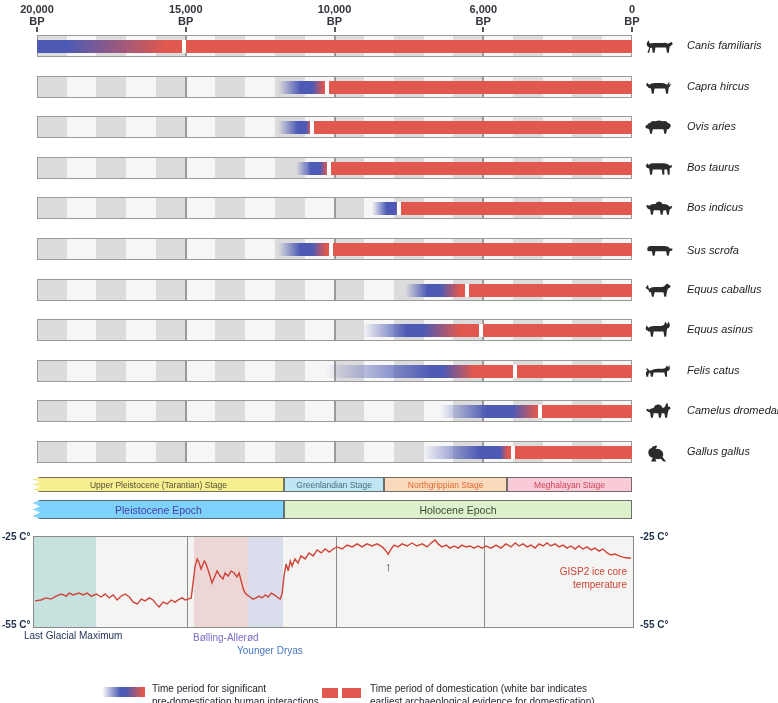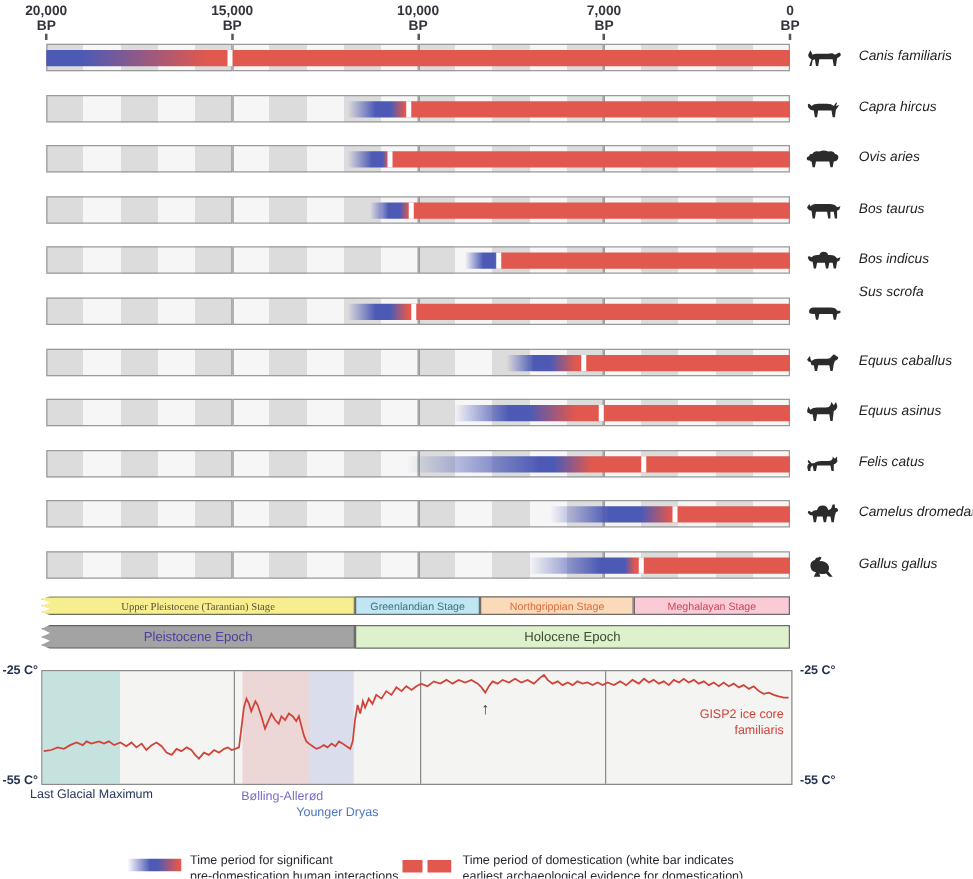--- a/index.html
+++ b/index.html
@@ -49,21 +49,21 @@
         <div>15,000</div>
         <div>BP</div>
       </div>
       <div class="tick-mark" style="left: 184.75px; top: 27px;"></div>
       <div class="tick-label" style="left: 334.5px; top: 3px;">
         <div>10,000</div>
         <div>BP</div>
       </div>
       <div class="tick-mark" style="left: 333.5px; top: 27px;"></div>
       <div class="tick-label" style="left: 483.25px; top: 3px;">
-        <div>7,000</div>
+        <div>6,000</div>
         <div>BP</div>
       </div>
       <div class="tick-mark" style="left: 482.25px; top: 27px;"></div>
       <div class="tick-label" style="left: 632px; top: 3px;">
         <div>0</div>
         <div>BP</div>
       </div>
       <div class="tick-mark" style="left: 631px; top: 27px;"></div>
     </div>
   <div id="rows">
@@ -137,21 +137,21 @@
         <div class="row-box" style="left: 0px; width: 146.75px;"></div>
         <div class="row-box" style="left: 148.75px; width: 146.75px;"></div>
         <div class="row-box" style="left: 297.5px; width: 146.75px;"></div>
         <div class="row-box" style="left: 446.25px; width: 146.75px;"></div>
         <div class="species-bar" style="left: 240.975px; width: 354.025px; background: linear-gradient(to right, rgba(77, 90, 181, 0) 0%, rgb(77, 90, 181) 6.3%, rgb(77, 90, 181) 9.7%, rgb(224, 88, 78) 13.6%, rgb(224, 88, 78) 100%);"></div>
         <div class="evidence-marker" style="left: 291.93px;"></div>
       </div>
       <svg viewBox="0 0 36 22" class="animal-icon" style="left: 643px; top: 238px;">
         <path d="M5 12 Q4 8 8 7 L24 7 Q29 7 30 10 L33 10 L33 12 L30 13 L29 18 L27 18 L26 13 L14 13 L13 18 L11 18 L10 13 Q6 13 5 12 Z" fill="#2b2b2b"></path>
       </svg>
-      <div class="animal-name" style="left: 687px; top: 228px;">Sus scrofa</div>
+      <div class="animal-name" style="left: 687px; top: 244px;">Sus scrofa</div>
       <div class="row-track" style="top: 278.6px;">
         <div class="row-stripes" style="background: repeating-linear-gradient(to right, rgb(220, 220, 220) 0px, rgb(220, 220, 220) 29.75px, rgb(246, 246, 246) 29.75px, rgb(246, 246, 246) 59.5px);"></div>
         <div class="row-box" style="left: 0px; width: 146.75px;"></div>
         <div class="row-box" style="left: 148.75px; width: 146.75px;"></div>
         <div class="row-box" style="left: 297.5px; width: 146.75px;"></div>
         <div class="row-box" style="left: 446.25px; width: 146.75px;"></div>
         <div class="species-bar" style="left: 368.007px; width: 226.992px; background: linear-gradient(to right, rgba(77, 90, 181, 0) 0%, rgb(77, 90, 181) 9.7%, rgb(77, 90, 181) 15.5%, rgb(224, 88, 78) 24.2%, rgb(224, 88, 78) 100%);"></div>
         <div class="evidence-marker" style="left: 428.185px;"></div>
       </div>
       <svg viewBox="0 0 36 22" class="animal-icon" style="left: 643px; top: 278.6px;">
@@ -205,48 +205,48 @@
         <div class="row-box" style="left: 446.25px; width: 146.75px;"></div>
         <div class="species-bar" style="left: 386.155px; width: 208.845px; background: linear-gradient(to right, rgba(77, 90, 181, 0) 0%, rgb(77, 90, 181) 27.2%, rgb(77, 90, 181) 36.8%, rgb(224, 88, 78) 40.6%, rgb(224, 88, 78) 100%);"></div>
         <div class="evidence-marker" style="left: 474px;"></div>
       </div>
       <svg viewBox="0 0 36 22" class="animal-icon" style="left: 643px; top: 441px;">
         <path d="M9 21 L11 17 Q6 16 6 11 Q6 7 10 6 Q11 3 13 4 Q14 2 16 4 Q15 6 14 7 Q18 6 21 9 Q24 12 22 16 L26 21 L23 21 L20 18 Q17 19 14 18 L15 21 Z" fill="#2b2b2b"></path>
       </svg>
       <div class="animal-name" style="left: 687px; top: 445px; text-align: right;">Gallus gallus</div>
     </div>
   <div id="stage-band">
-      <div class="band-seg stage-seg first" style="left: 33px; top: 477px; width: 250.925px; height: 15px; background: rgb(247, 238, 143); color: rgb(85, 80, 58); font-family: Liberation Serif, serif;">Upper  Pleistocene (Tarantian) Stage</div>
+      <div class="band-seg stage-seg first" style="left: 33px; top: 477px; width: 250.925px; height: 15px; background: rgb(247, 238, 143); color: rgb(85, 80, 58);">Upper  Pleistocene (Tarantian) Stage</div>
       <div class="band-seg stage-seg" style="left: 283.925px; top: 477px; width: 100.376px; height: 15px; background: rgb(191, 230, 242); color: rgb(68, 112, 124);">Greenlandian Stage</div>
       <div class="band-seg stage-seg" style="left: 384.301px; top: 477px; width: 122.748px; height: 15px; background: rgb(251, 217, 187); color: rgb(224, 107, 53);">Northgrippian Stage</div>
       <div class="band-seg stage-seg" style="left: 507.05px; top: 477px; width: 124.95px; height: 15px; background: rgb(249, 203, 214); color: rgb(207, 68, 88);">Meghalayan Stage</div>
     </div>
   <div id="epoch-band">
-      <div class="band-seg epoch-seg first" style="left: 33px; top: 500px; width: 250.925px; height: 19px; background: #a3a3a3; color: rgb(75, 62, 158);">Pleistocene Epoch</div>
+      <div class="band-seg epoch-seg first" style="left: 33px; top: 500px; width: 250.925px; height: 19px; background: #7dd3fc; color: rgb(75, 62, 158);">Pleistocene Epoch</div>
       <div class="band-seg epoch-seg" style="left: 283.925px; top: 500px; width: 348.075px; height: 19px; background: rgb(222, 241, 205); color: rgb(60, 74, 51);">Holocene Epoch</div>
     </div>
 
   <div id="temp-chart">
     <div id="temp-regions">
         <div class="temp-region" style="left: 0.1325px; width: 61.88px; background: rgba(140, 205, 200, 0.45);"></div>
         <div class="temp-region" style="left: 159.89px; width: 54.145px; background: rgba(220, 140, 145, 0.28);"></div>
         <div class="temp-region" style="left: 214.035px; width: 34.8075px; background: rgba(150, 160, 220, 0.28);"></div>
       </div>
     <div id="temp-vlines">
         <div class="temp-vline" style="left: 152.75px;"></div>
         <div class="temp-vline" style="left: 301.5px;"></div>
         <div class="temp-vline" style="left: 450.25px;"></div>
       </div>
     <svg id="temp-svg" width="599" height="90" viewBox="0 0 599 90">
       <polyline id="temp-line" fill="none" stroke="#cf4338" stroke-width="1.4" points="1.0,63.9 7.0,63.0 12.0,60.9 17.1,62.1 22.1,59.1 27.2,57.0 32.3,59.1 35.2,56.1 39.1,57.9 45.1,56.1 49.2,57.9 53.1,56.1 57.3,59.1 62.3,57.0 67.1,60.0 71.2,57.0 75.1,60.9 79.3,57.9 83.1,63.0 87.3,59.1 91.2,57.0 95.3,60.0 99.2,65.1 103.4,66.9 107.2,62.1 111.1,63.9 115.3,60.9 119.1,63.0 122.1,66.9 125.1,69.9 129.2,65.1 133.1,66.9 137.3,63.0 141.1,65.1 145.3,62.1 148.3,60.9 151.3,63.0 154.2,62.1 157.2,60.9 159.3,44.1 161.1,29.1 163.2,21.9 165.2,26.1 167.0,32.1 170.3,24.0 172.1,27.0 175.1,36.0 178.0,45.9 181.0,39.0 183.1,33.9 186.1,39.0 189.0,42.0 191.1,36.0 194.1,39.0 197.1,33.9 200.1,36.0 203.0,39.9 205.1,36.0 207.2,44.1 209.3,51.9 211.1,56.1 213.1,57.9 216.1,60.0 219.1,62.1 222.1,60.9 225.0,59.1 228.0,60.9 231.3,57.9 234.3,60.0 237.2,56.1 240.2,57.9 243.2,60.0 246.2,62.1 248.2,56.1 250.0,39.0 252.1,27.0 254.2,33.9 256.3,24.0 258.1,29.1 261.0,21.9 264.0,26.1 267.0,18.9 271.2,21.9 275.0,15.9 279.2,18.9 283.1,12.9 287.2,15.9 291.1,12.0 295.3,15.0 299.1,12.0 303.0,9.9 308.0,12.0 313.1,8.1 318.2,9.9 323.2,6.9 328.0,9.9 333.0,6.9 338.1,9.0 343.1,6.9 348.2,9.9 351.2,12.9 354.2,17.1 357.1,12.0 360.1,8.1 364.0,9.9 368.1,6.9 373.2,9.0 378.0,6.0 383.0,9.0 388.1,6.9 393.1,9.9 398.2,5.1 401.2,3.0 404.1,6.9 408.0,9.9 412.2,8.1 416.0,11.1 420.2,9.0 424.1,11.1 427.9,8.1 432.1,9.9 436.0,9.0 440.1,11.1 444.0,9.0 448.2,11.1 452.0,9.0 457.1,11.1 462.1,8.1 466.9,11.1 472.0,6.9 477.0,9.9 481.2,6.0 485.1,9.0 488.9,6.9 493.1,9.9 497.0,8.1 501.1,11.1 505.0,6.9 509.2,9.0 513.0,6.0 516.9,9.0 521.1,6.9 524.9,9.9 529.1,8.1 533.0,11.1 537.1,9.0 541.0,12.0 544.9,9.0 549.0,12.0 552.9,9.9 557.1,12.9 560.9,11.1 565.1,14.1 569.0,12.0 573.1,15.9 577.0,18.0 581.1,17.1 585.0,18.9 588.9,20.1 593.0,21.0 596.9,21.0"></polyline>
     </svg>
     <div id="cold-event-arrow" style="left: 351.05px; top: 22px;">↑</div>
     <div id="gisp2-label">
       <div>GISP2 ice core</div>
-      <div>familiaris</div>
+      <div>temperature</div>
     </div>
   </div>
 
   <div class="temp-ylabel" style="left:2px;top:531px;">-25 C°</div>
   <div class="temp-ylabel" style="left:2px;top:619px;">-55 C°</div>
   <div class="temp-ylabel" style="left:640px;top:531px;">-25 C°</div>
   <div class="temp-ylabel" style="left:640px;top:619px;">-55 C°</div>
 
   <div class="region-caption" style="left:24px;top:630px;color:#24365c;">Last Glacial Maximum</div>
   <div class="region-caption" style="left:193px;top:632px;color:#7b6ac8;">Bølling-Allerød</div>

